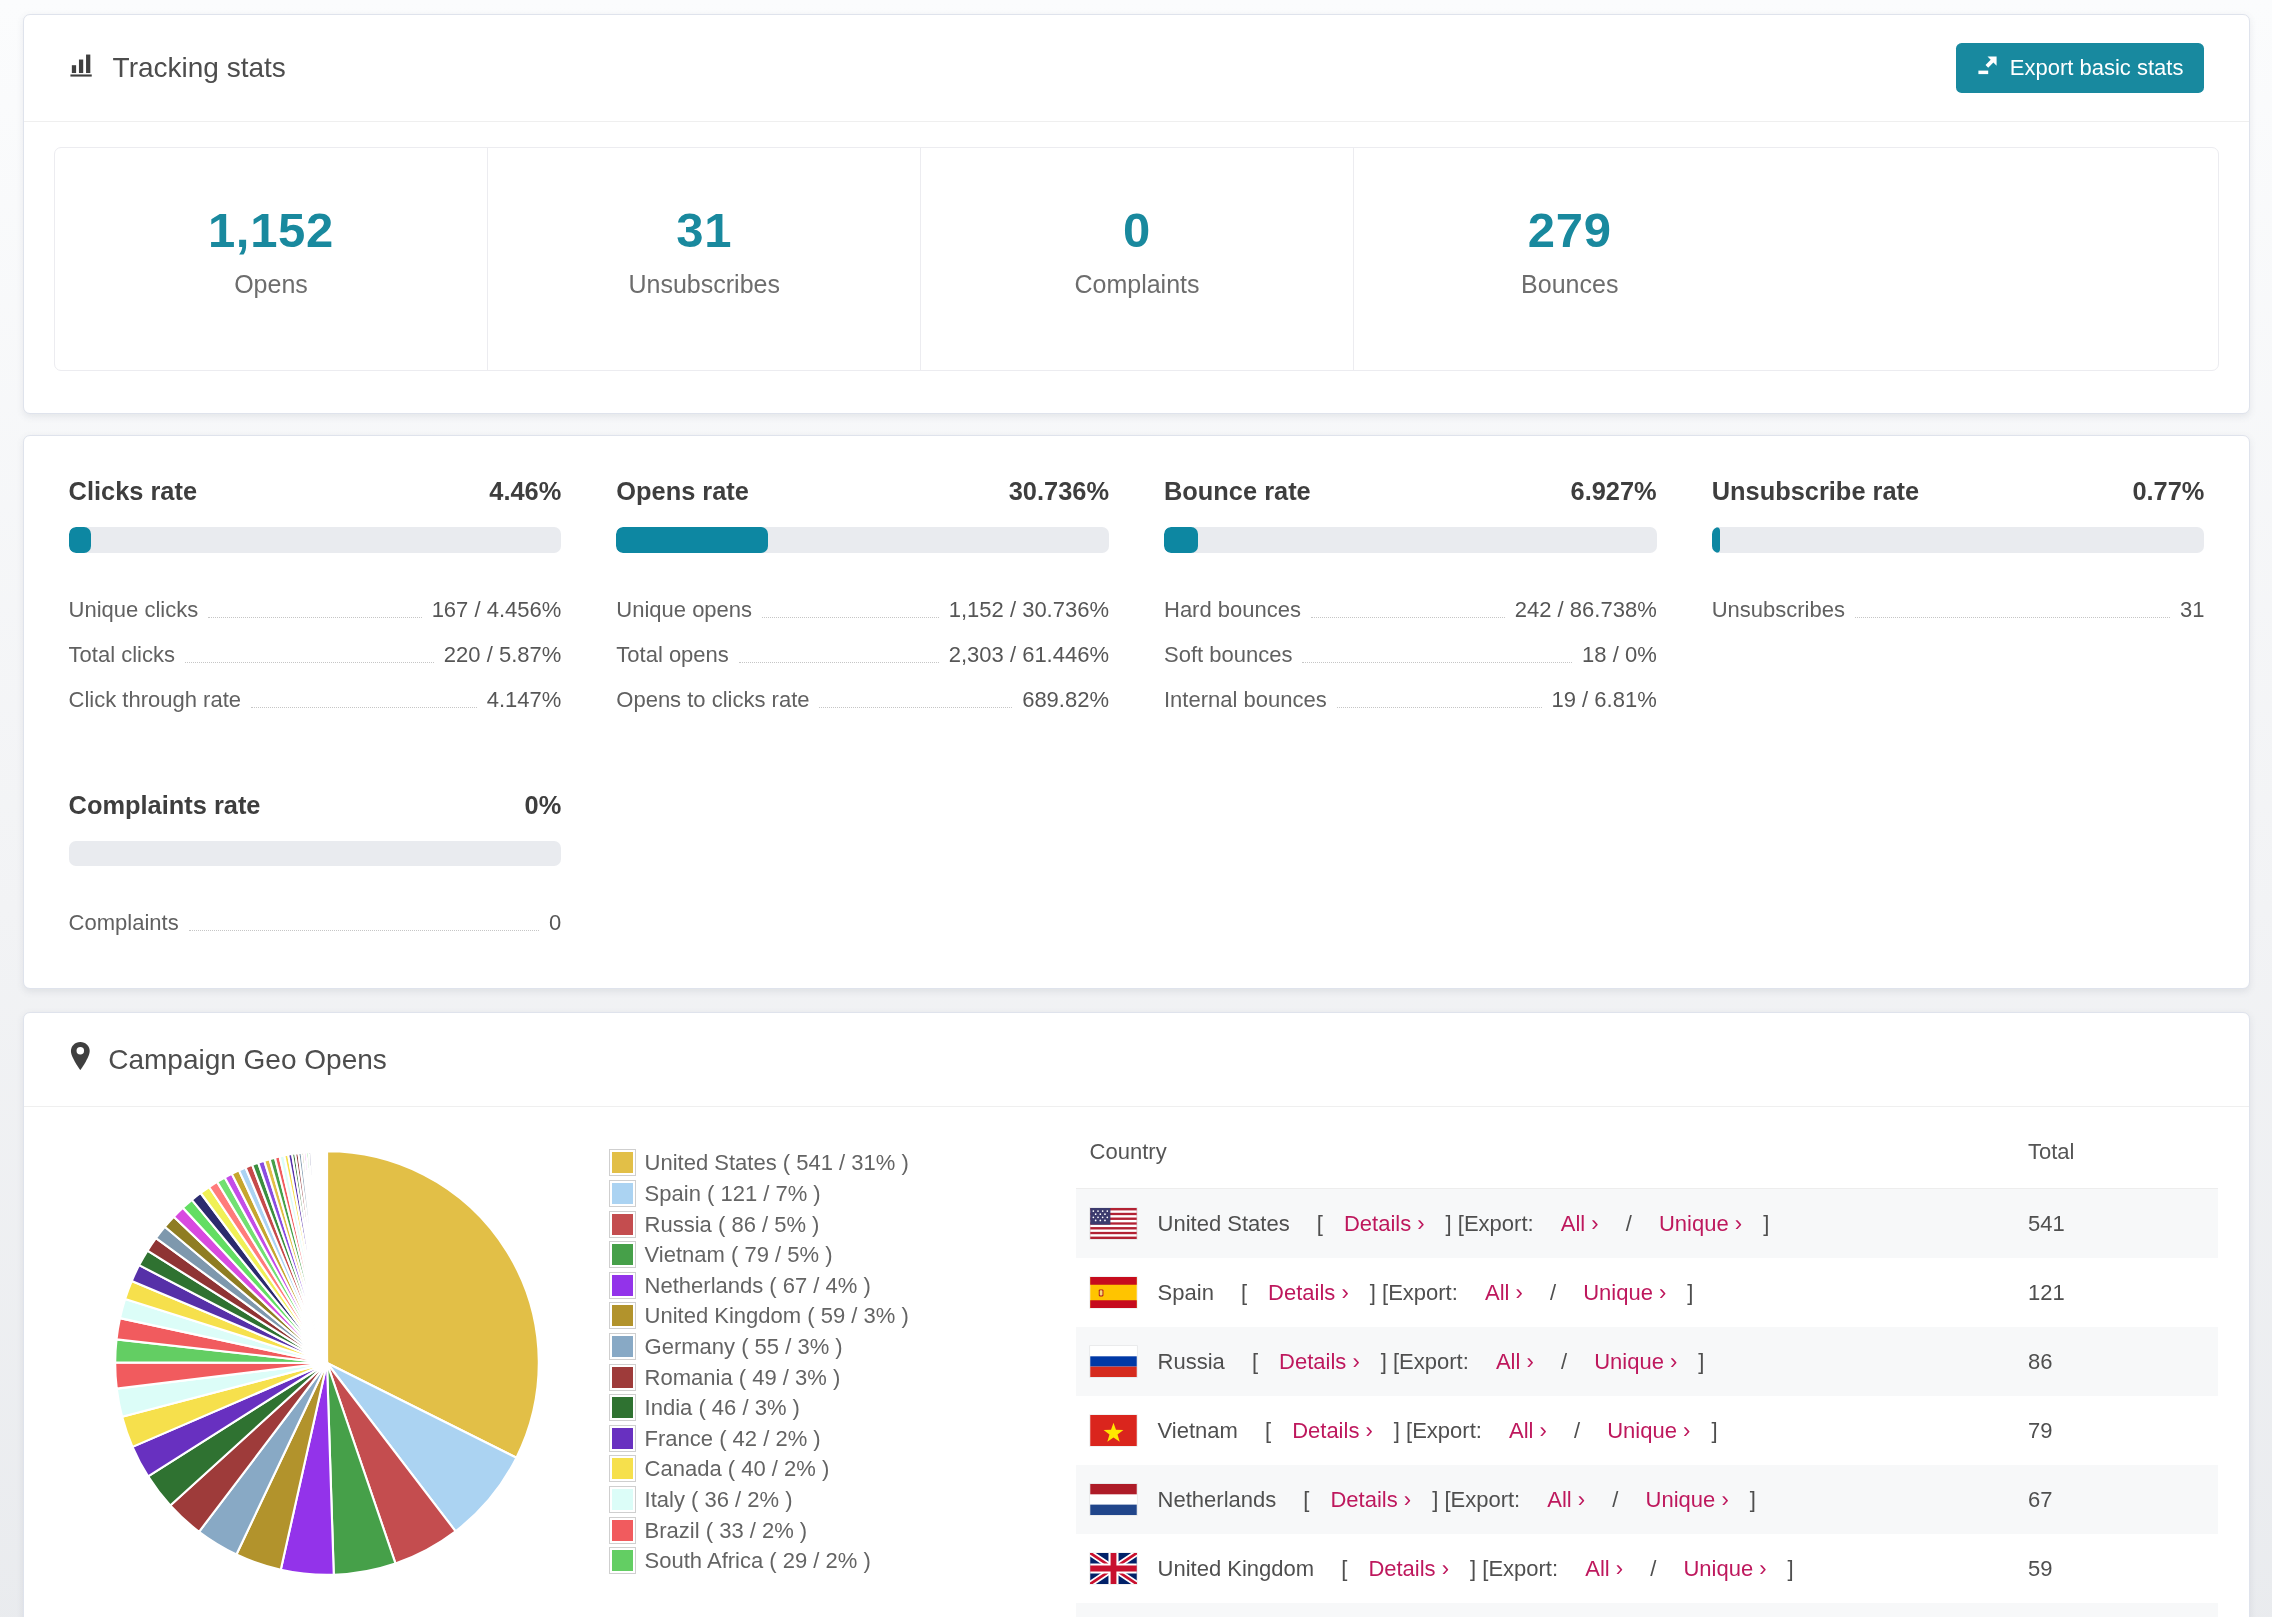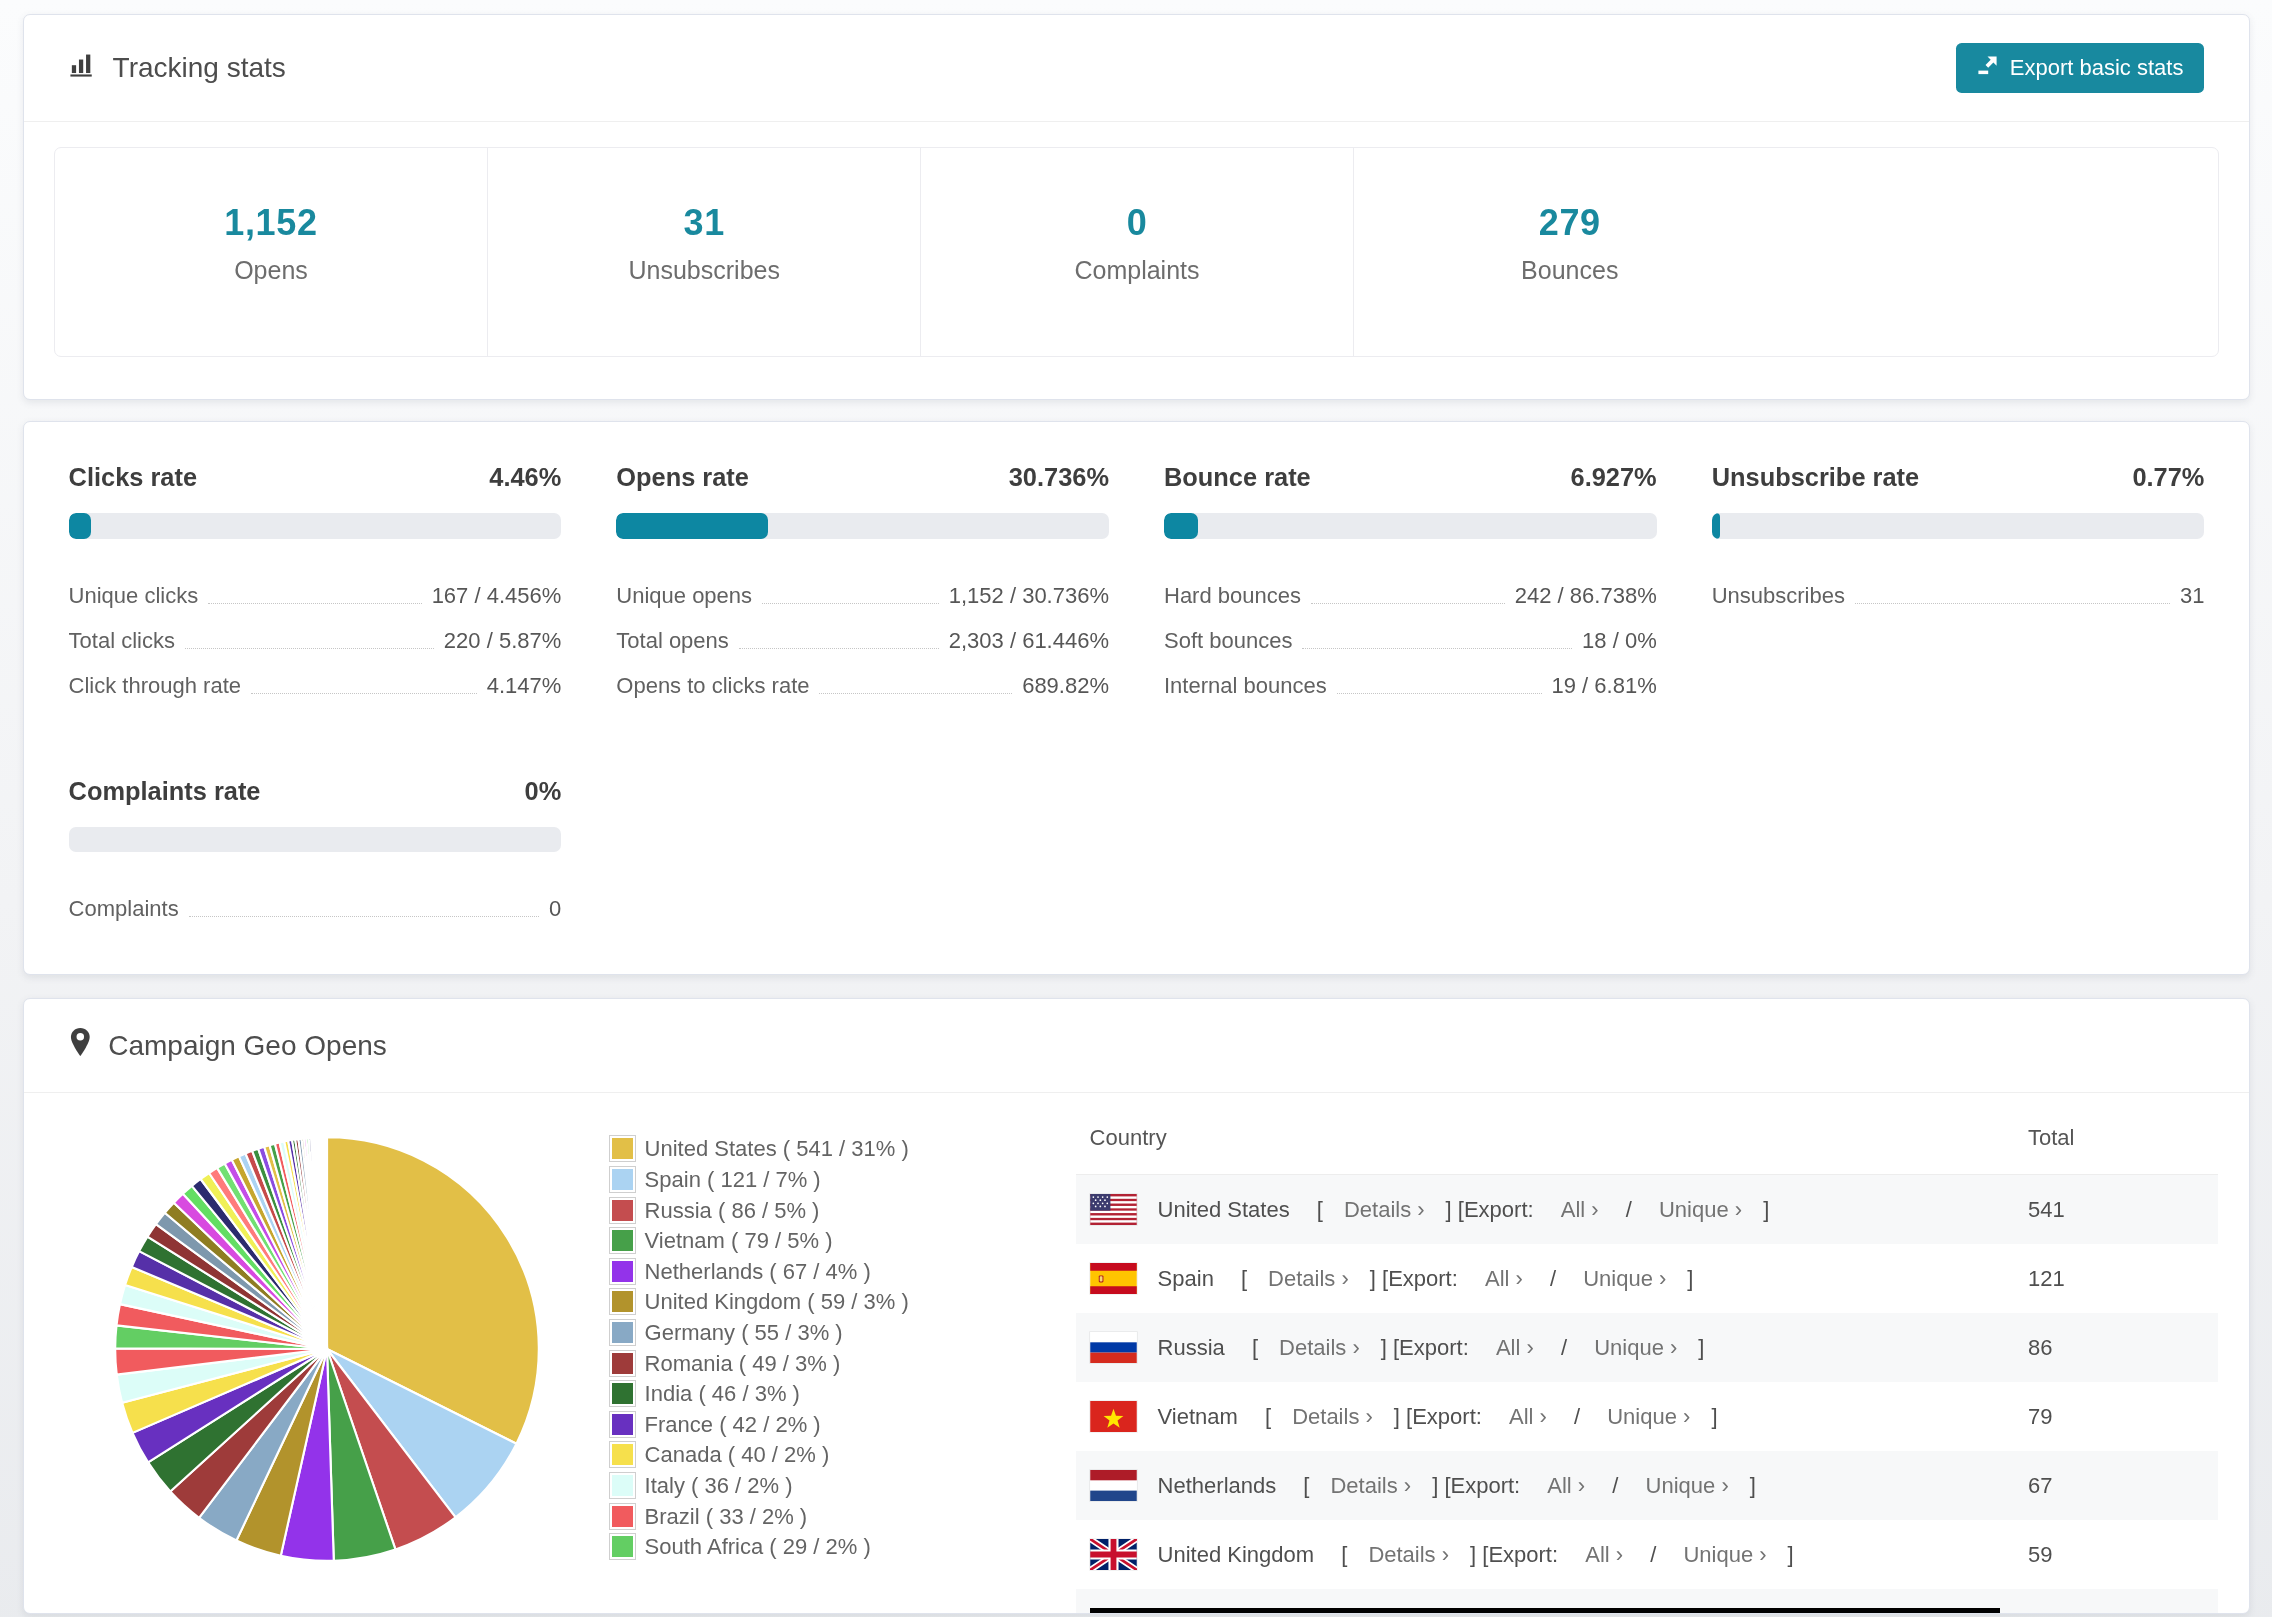--- a/index.html
+++ b/index.html
@@ -32,21 +32,21 @@
     background:#18899f;color:#fff;border:none;border-radius:5.6px;
     font-family:inherit;font-size:22px;padding:12px 21px;cursor:pointer;
   }
   .summary-wrap{padding:25.4px 30px 42px;}
   .summary-grid{
     display:grid;grid-template-columns:repeat(5,1fr);
     border:0.7px solid #ececf0;border-radius:7px;overflow:hidden;background:#fff;
   }
   .stat-cell{padding:54px 7px 71px;text-align:center;border-left:0.7px solid #ececf0;}
   .stat-cell:first-child{border-left:none;}
-  .stat-value{font-size:36px;font-weight:700;color:#19899e;letter-spacing:0.7px;}
+  .stat-value{font-size:49px;font-weight:700;color:#19899e;letter-spacing:0.7px;}
   .stat-label{margin-top:12px;font-size:25px;color:#6d6d6d;}
   
   #card-rates{padding:41px 45px 52px;margin-bottom:23px;}
   .rates-grid{display:grid;grid-template-columns:1fr 1fr 1fr 1fr;column-gap:55px;row-gap:78px;}
   .rate-head{display:flex;justify-content:space-between;align-items:baseline;font-size:25.4px;font-weight:700;color:#3e3e3e;}
   .rate-bar{margin-top:21px;height:25.4px;background:#e9ebef;border-radius:7px;overflow:hidden;}
   .rate-fill{height:100%;background:#0d87a2;border-radius:7px;}
   .rate-rows{margin-top:44px;}
   .rate-row{display:flex;align-items:flex-end;font-size:22px;color:#616161;margin-top:19px;}
   .rate-row:first-child{margin-top:0;}
@@ -61,21 +61,21 @@
   .swatch{width:21px;height:21px;flex:none;border:2.1px solid #fff;outline:0.7px solid #cfcfcf;}
   .table-col{flex:1;min-width:0;padding-right:1.4px;}
   table{width:100%;border-collapse:collapse;font-size:22px;color:#4f4f4f;}
   thead th{text-align:left;font-weight:400;color:#555;padding:21px 14px 22.6px;border-bottom:0.7px solid #ededed;}
   th.col-total,td.col-total{width:176px;}
   tbody td{padding:19px 14px;}
   tr.alt{background:#f7f8f9;}
   .country-cell{display:flex;align-items:center;gap:21px;white-space:nowrap;}
   .flag{width:47px;height:31px;flex:none;box-shadow:0 0 0 0.7px rgba(0,0,0,.08);}
   .flag svg{display:block;width:100%;height:100%;}
-  .geo-link{color:#737373;text-decoration:none;cursor:pointer;}
+  .geo-link{color:#be185d;text-decoration:none;cursor:pointer;}
   .flag-clip{height:14px;width:47px;overflow:hidden;box-shadow:none;margin-top:1.4px;}
   tr.partial td{padding-bottom:32px;}
 </style>
 </head>
 <body>
 
 <section class="card" id="card-tracking">
   <div class="card-header">
     <div class="card-title">
       <span>

